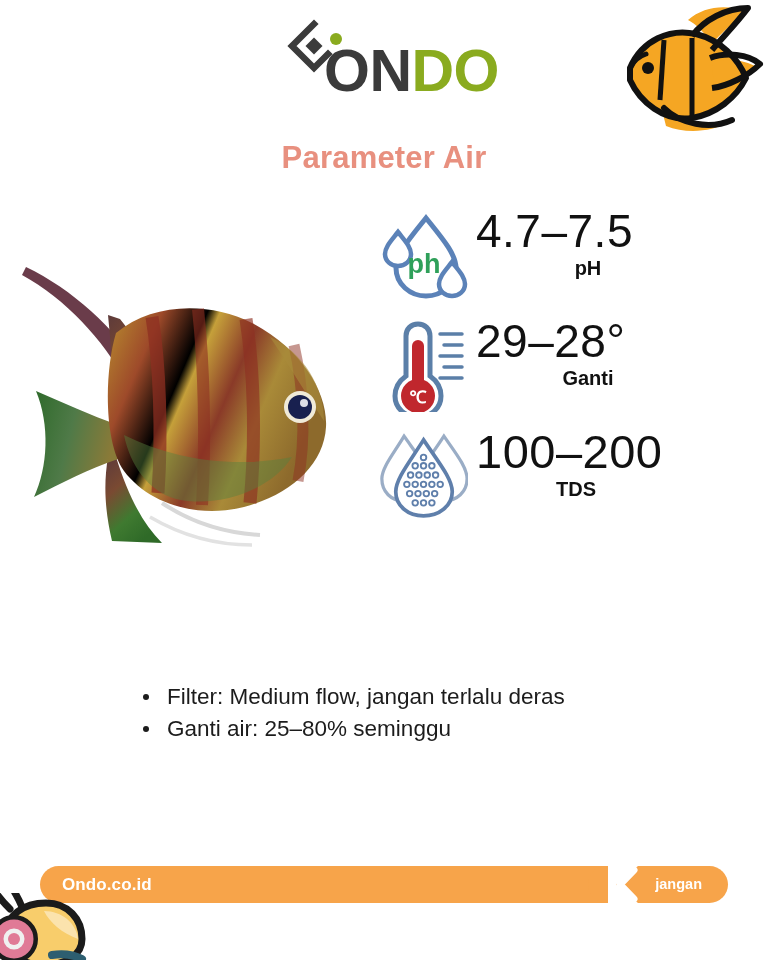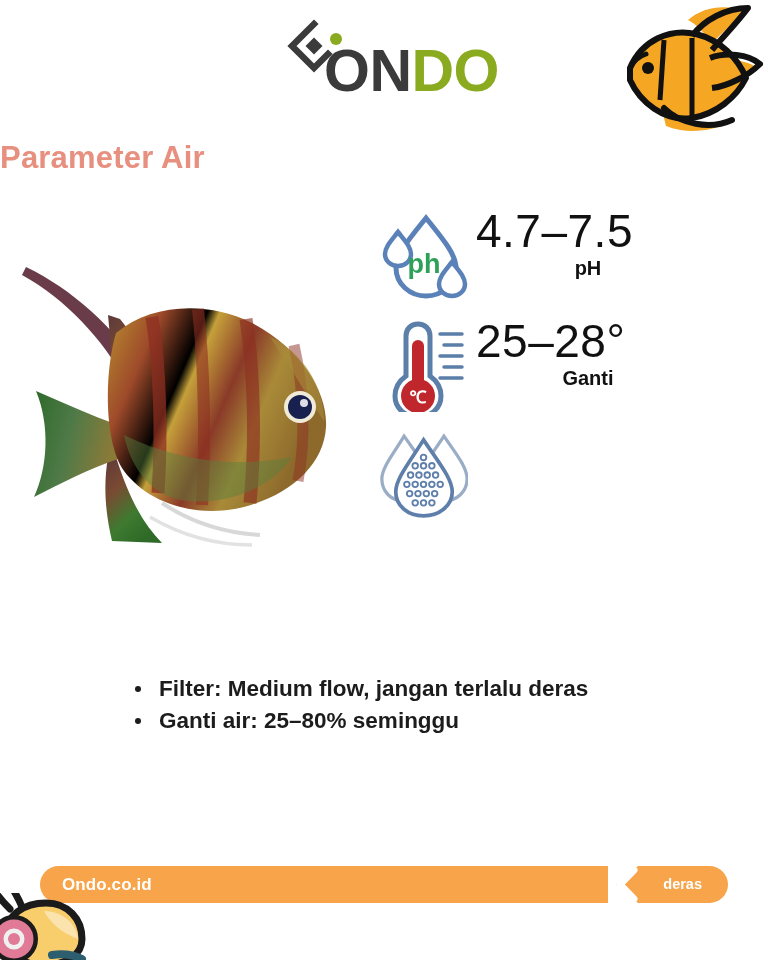--- a/index.html
+++ b/index.html
@@ -58,20 +58,21 @@
     top: 2px;
     width: 165px;
     height: 132px;
   }
 
   .page-title {
     position: absolute;
     left: 0;
     top: 140px;
     width: 768px;
+    text-align: center;
     font-size: 31px;
     font-weight: bold;
     color: #e8907f;
     letter-spacing: 0.2px;
   }
 
   
   .fish-photo {
     position: absolute;
     left: 12px;
@@ -122,24 +123,23 @@
   }
   .param-row.tds .param-label { padding-right: 80px; }
   .param-row.tds .param-value { font-size: 47px; }
 
   
   .notes {
     position: absolute;
     left: 124px;
     top: 665px;
     width: 560px;
-    margin: 8px;
+    margin: 16px;
     padding: 0;
     list-style: none;
-    font-weight: bold;
   }
   .notes li {
     position: relative;
     font-size: 22.5px;
     color: #1c1c1c;
     line-height: 1.42;
     padding-left: 27px;
     white-space: nowrap;
   }
   .notes li::before {
@@ -321,21 +321,21 @@
         <text x="38" y="83" font-family="'Liberation Sans', sans-serif" font-size="17" font-weight="bold" fill="#ffffff" text-anchor="middle">℃</text>
         <g stroke="#5b7fa8" stroke-width="3.5" stroke-linecap="round">
           <line x1="60" y1="14" x2="82" y2="14"></line>
           <line x1="64" y1="25" x2="82" y2="25"></line>
           <line x1="60" y1="36" x2="82" y2="36"></line>
           <line x1="64" y1="47" x2="82" y2="47"></line>
           <line x1="60" y1="58" x2="82" y2="58"></line>
         </g>
       </svg>
       <div class="param-text">
-        <div class="param-value">25–28°</div>
+        <div class="param-value">29–28°</div>
         <div class="param-label">Ganti</div>
       </div>
     </div>
 
     <div class="param-row tds">
       <svg class="param-icon" viewBox="0 0 95 90">
         <path d="M26 2 C40 22 52 36 52 48 C52 62 40 72 26 72 C12 72 2 62 2 48 C2 36 14 22 26 2 Z" fill="#ffffff" stroke="#9aadc6" stroke-width="3.5"></path>
         <path d="M69 2 C83 22 94 36 94 48 C94 62 83 72 69 72 C55 72 44 62 44 48 C44 36 56 22 69 2 Z" fill="#ffffff" stroke="#9aadc6" stroke-width="3.5"></path>
         <path d="M47 6 C63 30 78 48 78 62 C78 77 64 88 47 88 C30 88 17 77 17 62 C17 48 32 30 47 6 Z" fill="#ffffff" stroke="#5f7fab" stroke-width="4"></path>
         <g fill="none" stroke="#5f7fab" stroke-width="2">
@@ -354,38 +354,42 @@
             <circle cx="65" cy="54" r="3"></circle>
           <circle cx="32" cy="64" r="3"></circle>
             <circle cx="41" cy="64" r="3"></circle>
             <circle cx="50" cy="64" r="3"></circle>
             <circle cx="59" cy="64" r="3"></circle>
           <circle cx="38" cy="74" r="3"></circle>
             <circle cx="47" cy="74" r="3"></circle>
             <circle cx="56" cy="74" r="3"></circle>
         </g>
       </svg>
+      <div class="param-text">
+        <div class="param-value">100–200</div>
+        <div class="param-label">TDS</div>
+      </div>
     </div>
   </div>
 
   <ul class="notes">
     <li>Filter: Medium flow, jangan terlalu deras</li>
     <li>Ganti air: 25–80% seminggu</li>
   </ul>
 
   <div class="footer-bar">
     <div class="footer-main"></div>
     <div class="footer-right"></div>
     <svg class="footer-notch" viewBox="0 0 42 37">
       <path d="M0 0 L42 0 L20 18.5 L42 37 L0 37 Z" fill="#ffffff"></path>
       <path d="M30 0 L42 0 L42 37 L30 37 L8 18.5 Z" fill="#f7a44a"></path>
       <path d="M26 4 L12 18.5 L26 33" fill="none" stroke="#ffffff" stroke-width="7" stroke-linecap="round" stroke-linejoin="round"></path>
     </svg>
     <div class="footer-site">Ondo.co.id</div>
-    <div class="footer-swipe">deras</div>
+    <div class="footer-swipe">jangan</div>
   </div>
 
   <svg class="mascot" viewBox="0 0 108 70">
     <path d="M18 16 C8 6 6 2 4 0" stroke="#1b1b1b" stroke-width="7" fill="none" stroke-linecap="round"></path>
     <path d="M30 14 C26 4 24 2 22 -2" stroke="#1b1b1b" stroke-width="7" fill="none" stroke-linecap="round"></path>
     <path d="M14 42 C14 22 32 10 54 10 C76 10 90 26 90 46 C90 62 74 72 52 72 C28 72 14 60 14 42 Z" fill="#f8cd6b" stroke="#1b1b1b" stroke-width="7"></path>
     <path d="M52 18 C70 18 84 30 86 46 C70 40 58 30 52 18 Z" fill="#ffffff" opacity="0.45"></path>
     <circle cx="22" cy="46" r="21" fill="#f0f0f0" stroke="#1b1b1b" stroke-width="6"></circle>
     <circle cx="22" cy="46" r="15" fill="none" stroke="#e07a96" stroke-width="9"></circle>
     <circle cx="22" cy="46" r="6" fill="#e07a96"></circle>

